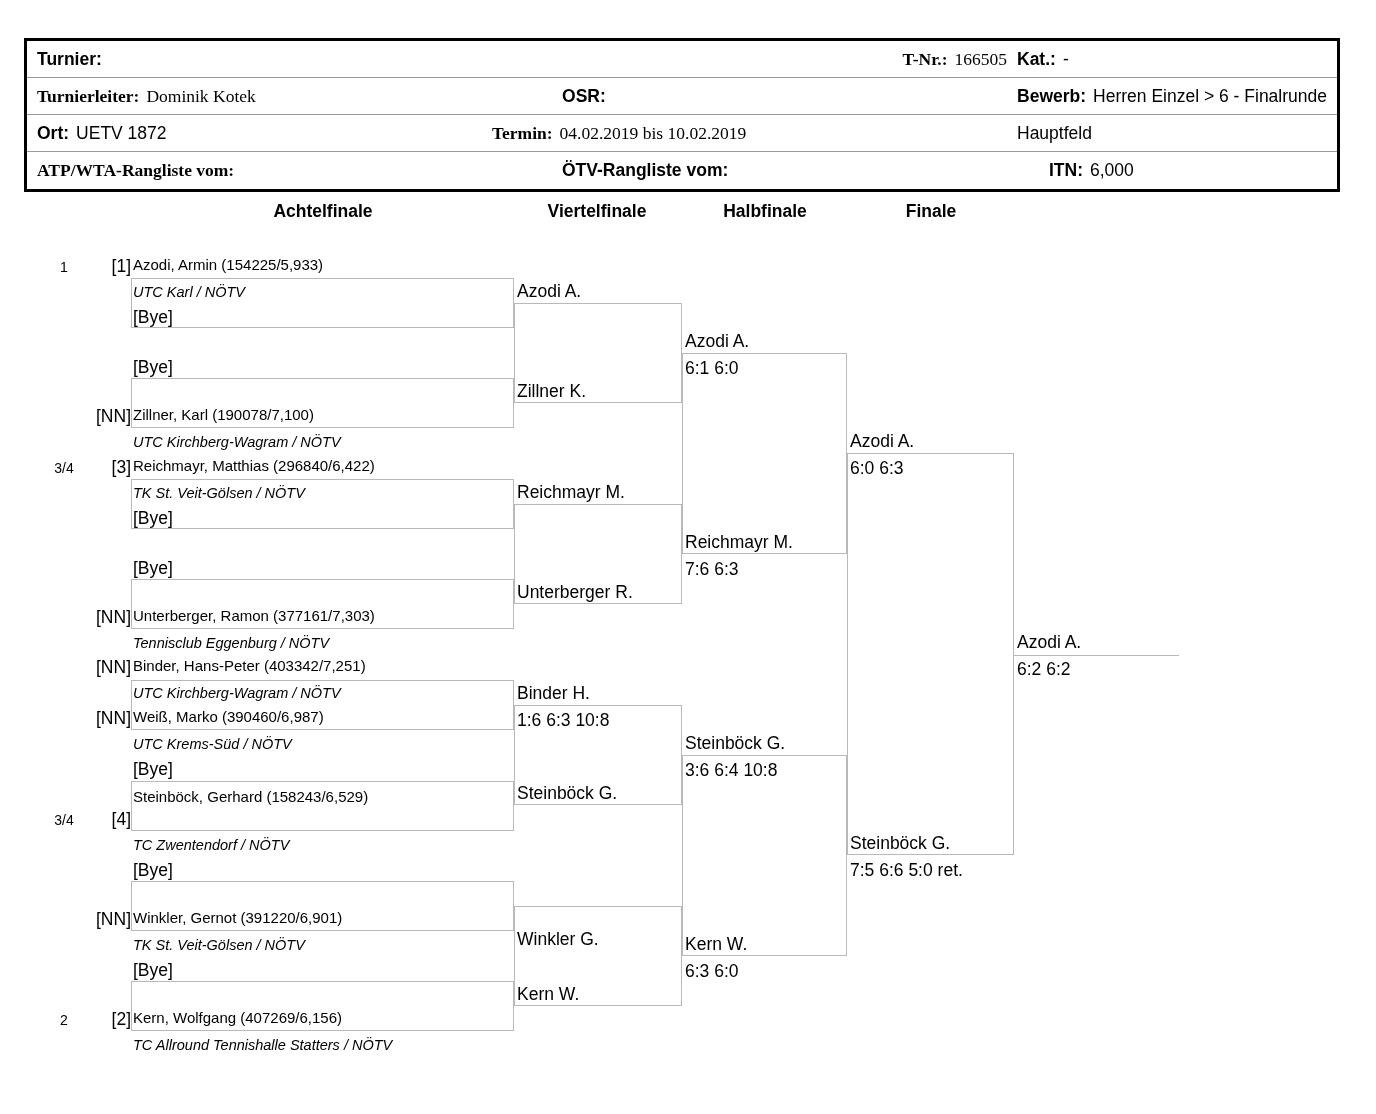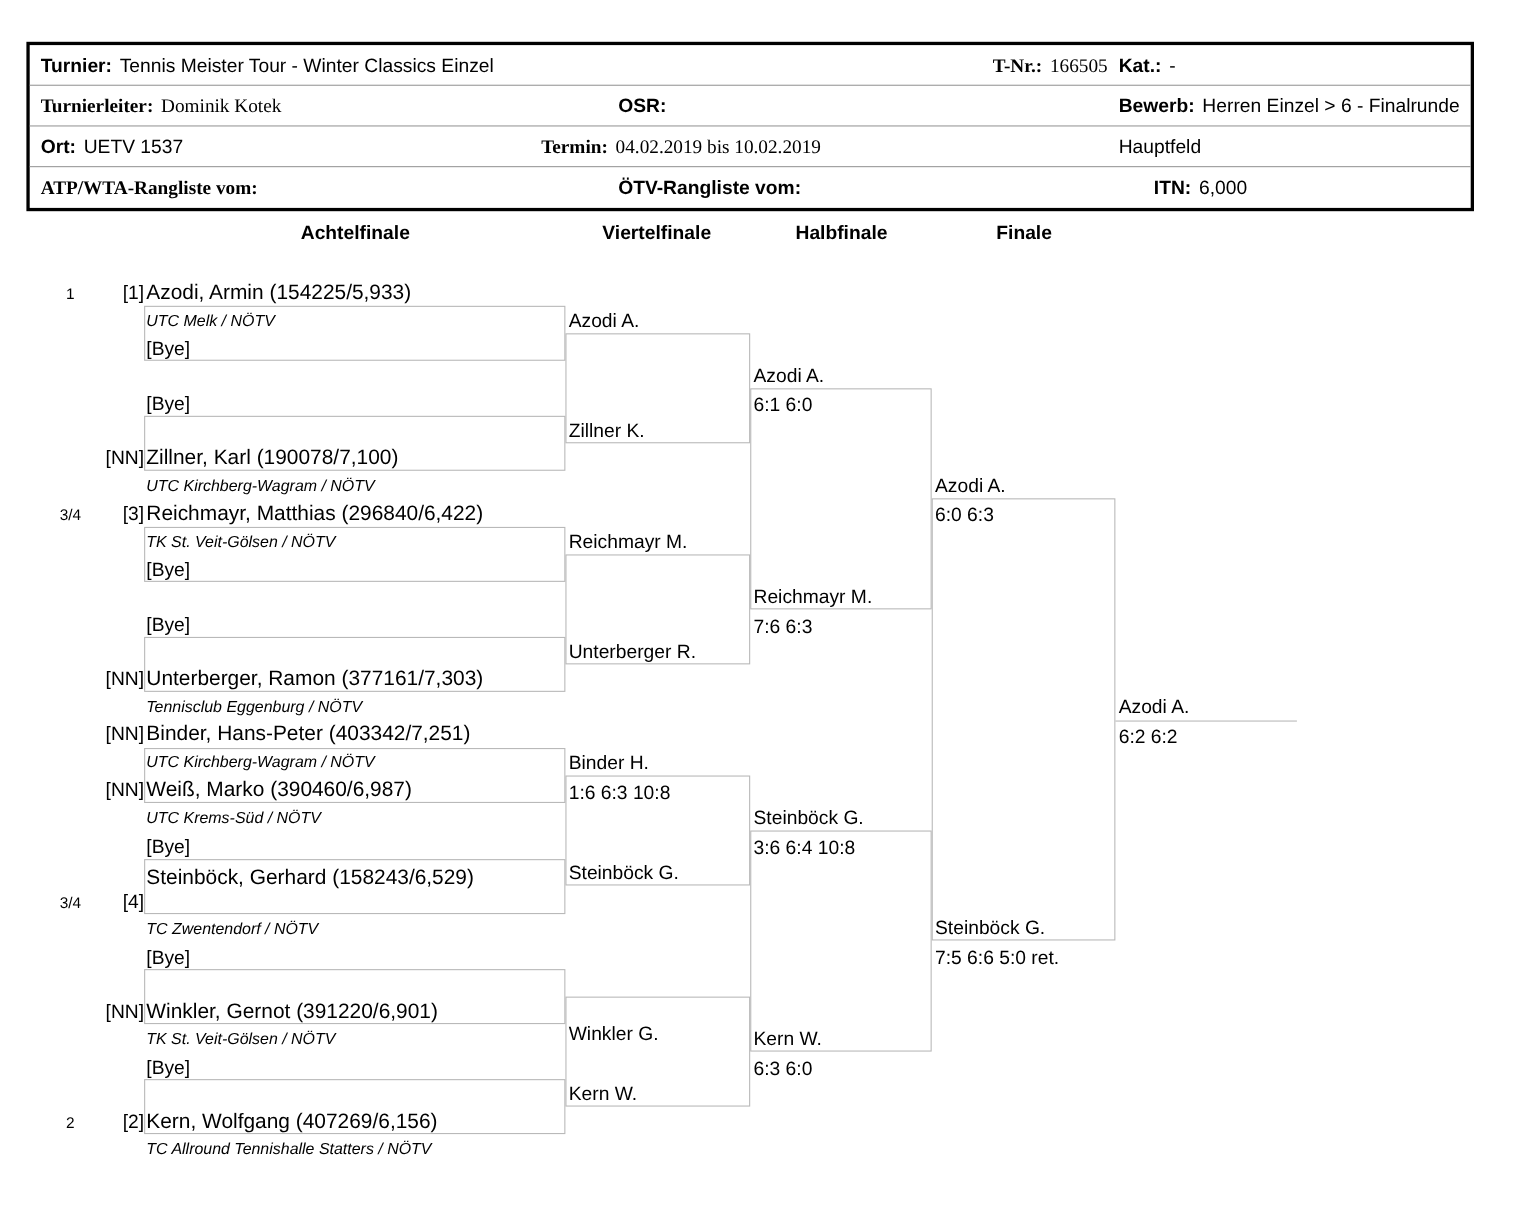--- a/index.html
+++ b/index.html
@@ -26,41 +26,40 @@
   .rtitle{
     position:absolute;font-weight:bold;font-size:17.5px;text-align:center;
     top:201px;
   }
 
   
   #bracket{position:absolute;left:0;top:0;width:1376px;height:1114px;}
 
   .seedno{position:absolute;font-size:14px;text-align:center;width:46px;}
   .seedbr{position:absolute;font-size:17.5px;text-align:right;width:58px;}
-  .pname{position:absolute;font-size:19px;white-space:nowrap;}
+  .pname{position:absolute;font-size:15px;white-space:nowrap;}
   .pclub{position:absolute;font-size:14.5px;font-style:italic;white-space:nowrap;}
   .byelbl{position:absolute;font-size:17.5px;white-space:nowrap;}
 
   
   .bx{position:absolute;border:1px solid #b9b9b9;box-sizing:border-box;}
   
   .wname{position:absolute;font-size:17.5px;white-space:nowrap;}
   .wscore{position:absolute;font-size:17.5px;white-space:nowrap;}
   
   .champrule{position:absolute;border-top:1px solid #b9b9b9;}
 </style>
 </head>
 <body>
 
 <div id="hdr">
 
   <div class="hrow">
     <div class="cell">
       <span class="lab">Turnier:</span>
-      <span class="val">Tennis Meister Tour - Winter Classics Einzel</span>
     </div>
     <div class="cell grow ralign">
       <span class="lab">T-Nr.:</span>
       <span class="val">166505</span>
     </div>
     <div class="cell" style="width:330px">
       <span class="lab">Kat.:</span>
       <span class="val">-</span>
     </div>
   </div>
@@ -76,21 +75,21 @@
     </div>
     <div class="cell ralign" style="padding-right:10px">
       <span class="lab">Bewerb:</span>
       <span class="val">Herren Einzel &gt; 6 - Finalrunde</span>
     </div>
   </div>
 
   <div class="hrow">
     <div class="cell" style="width:455px">
       <span class="lab">Ort:</span>
-      <span class="val">UETV 1537</span>
+      <span class="val">UETV 1872</span>
     </div>
     <div class="cell grow">
       <span class="lab">Termin:</span>
       <span class="val">04.02.2019 bis 10.02.2019</span>
     </div>
     <div class="cell" style="width:330px">
       <span class="val" style="margin-left:0">Hauptfeld</span>
     </div>
   </div>
 
@@ -113,21 +112,21 @@
 <div class="rtitle" style="left:203px;width:240px">Achtelfinale</div>
 <div class="rtitle" style="left:477px;width:240px">Viertelfinale</div>
 <div class="rtitle" style="left:645px;width:240px">Halbfinale</div>
 <div class="rtitle" style="left:811px;width:240px">Finale</div>
 
 <div id="bracket">
 
   <div class="seedno" style="left:41px;top:259px">1</div>
   <div class="seedbr" style="left:73px;top:256px">[1]</div>
   <div class="pname" style="left:133px;top:256px">Azodi, Armin (154225/5,933)</div>
-  <div class="pclub" style="left:133px;top:284px">UTC Melk / NÖTV</div>
+  <div class="pclub" style="left:133px;top:284px">UTC Karl / NÖTV</div>
   <div class="byelbl" style="left:133px;top:307px">[Bye]</div>
   <div class="bx" style="left:131px;top:278px;width:383px;height:50px"></div>
 
   <div class="byelbl" style="left:133px;top:357px">[Bye]</div>
   <div class="seedbr" style="left:73px;top:406px">[NN]</div>
   <div class="pname" style="left:133px;top:406px">Zillner, Karl (190078/7,100)</div>
   <div class="pclub" style="left:133px;top:434px">UTC Kirchberg-Wagram / NÖTV</div>
   <div class="bx" style="left:131px;top:378px;width:383px;height:50px"></div>
 
   <div class="seedno" style="left:41px;top:460px">3/4</div>

